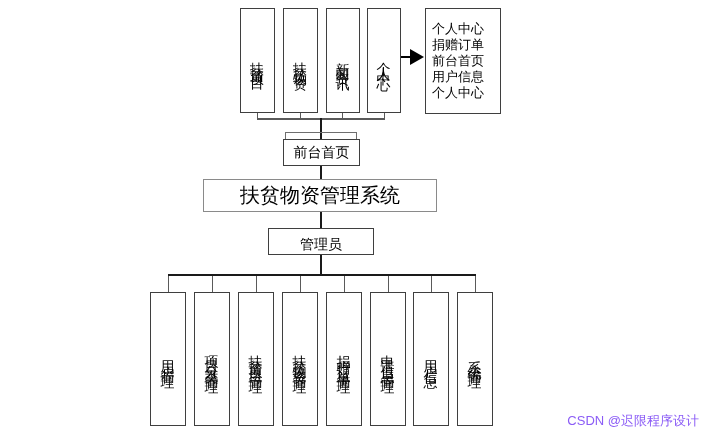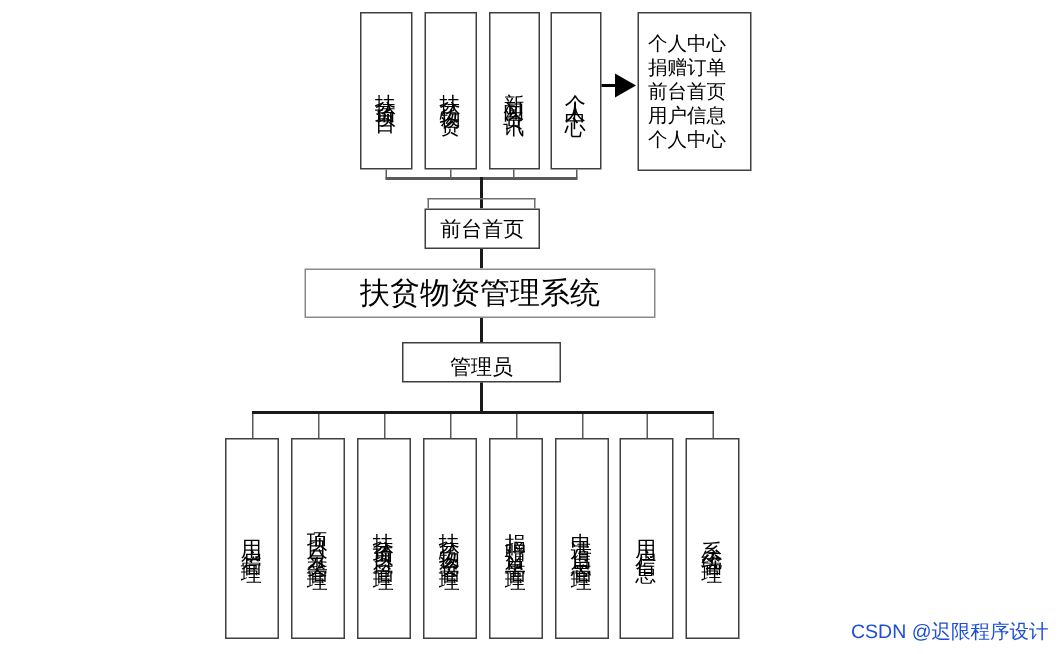--- a/index.html
+++ b/index.html
@@ -73,21 +73,21 @@
     width: 0; height: 0;
     border-top: 8px solid transparent;
     border-bottom: 8px solid transparent;
     border-left: 14px solid #000;
   }
 
   .watermark {
     position: absolute;
     right: 6px; top: 412px;
     font-size: 13px;
-    color: #1d4ed8;
+    color: #8b5cf6;
     white-space: nowrap;
   }
 </style>
 </head>
 <body>
 
 <div class="canvas">
 
   <div class="node top-box" style="left:240px;width:35px">
     <span class="vtext">扶贫项目</span>

